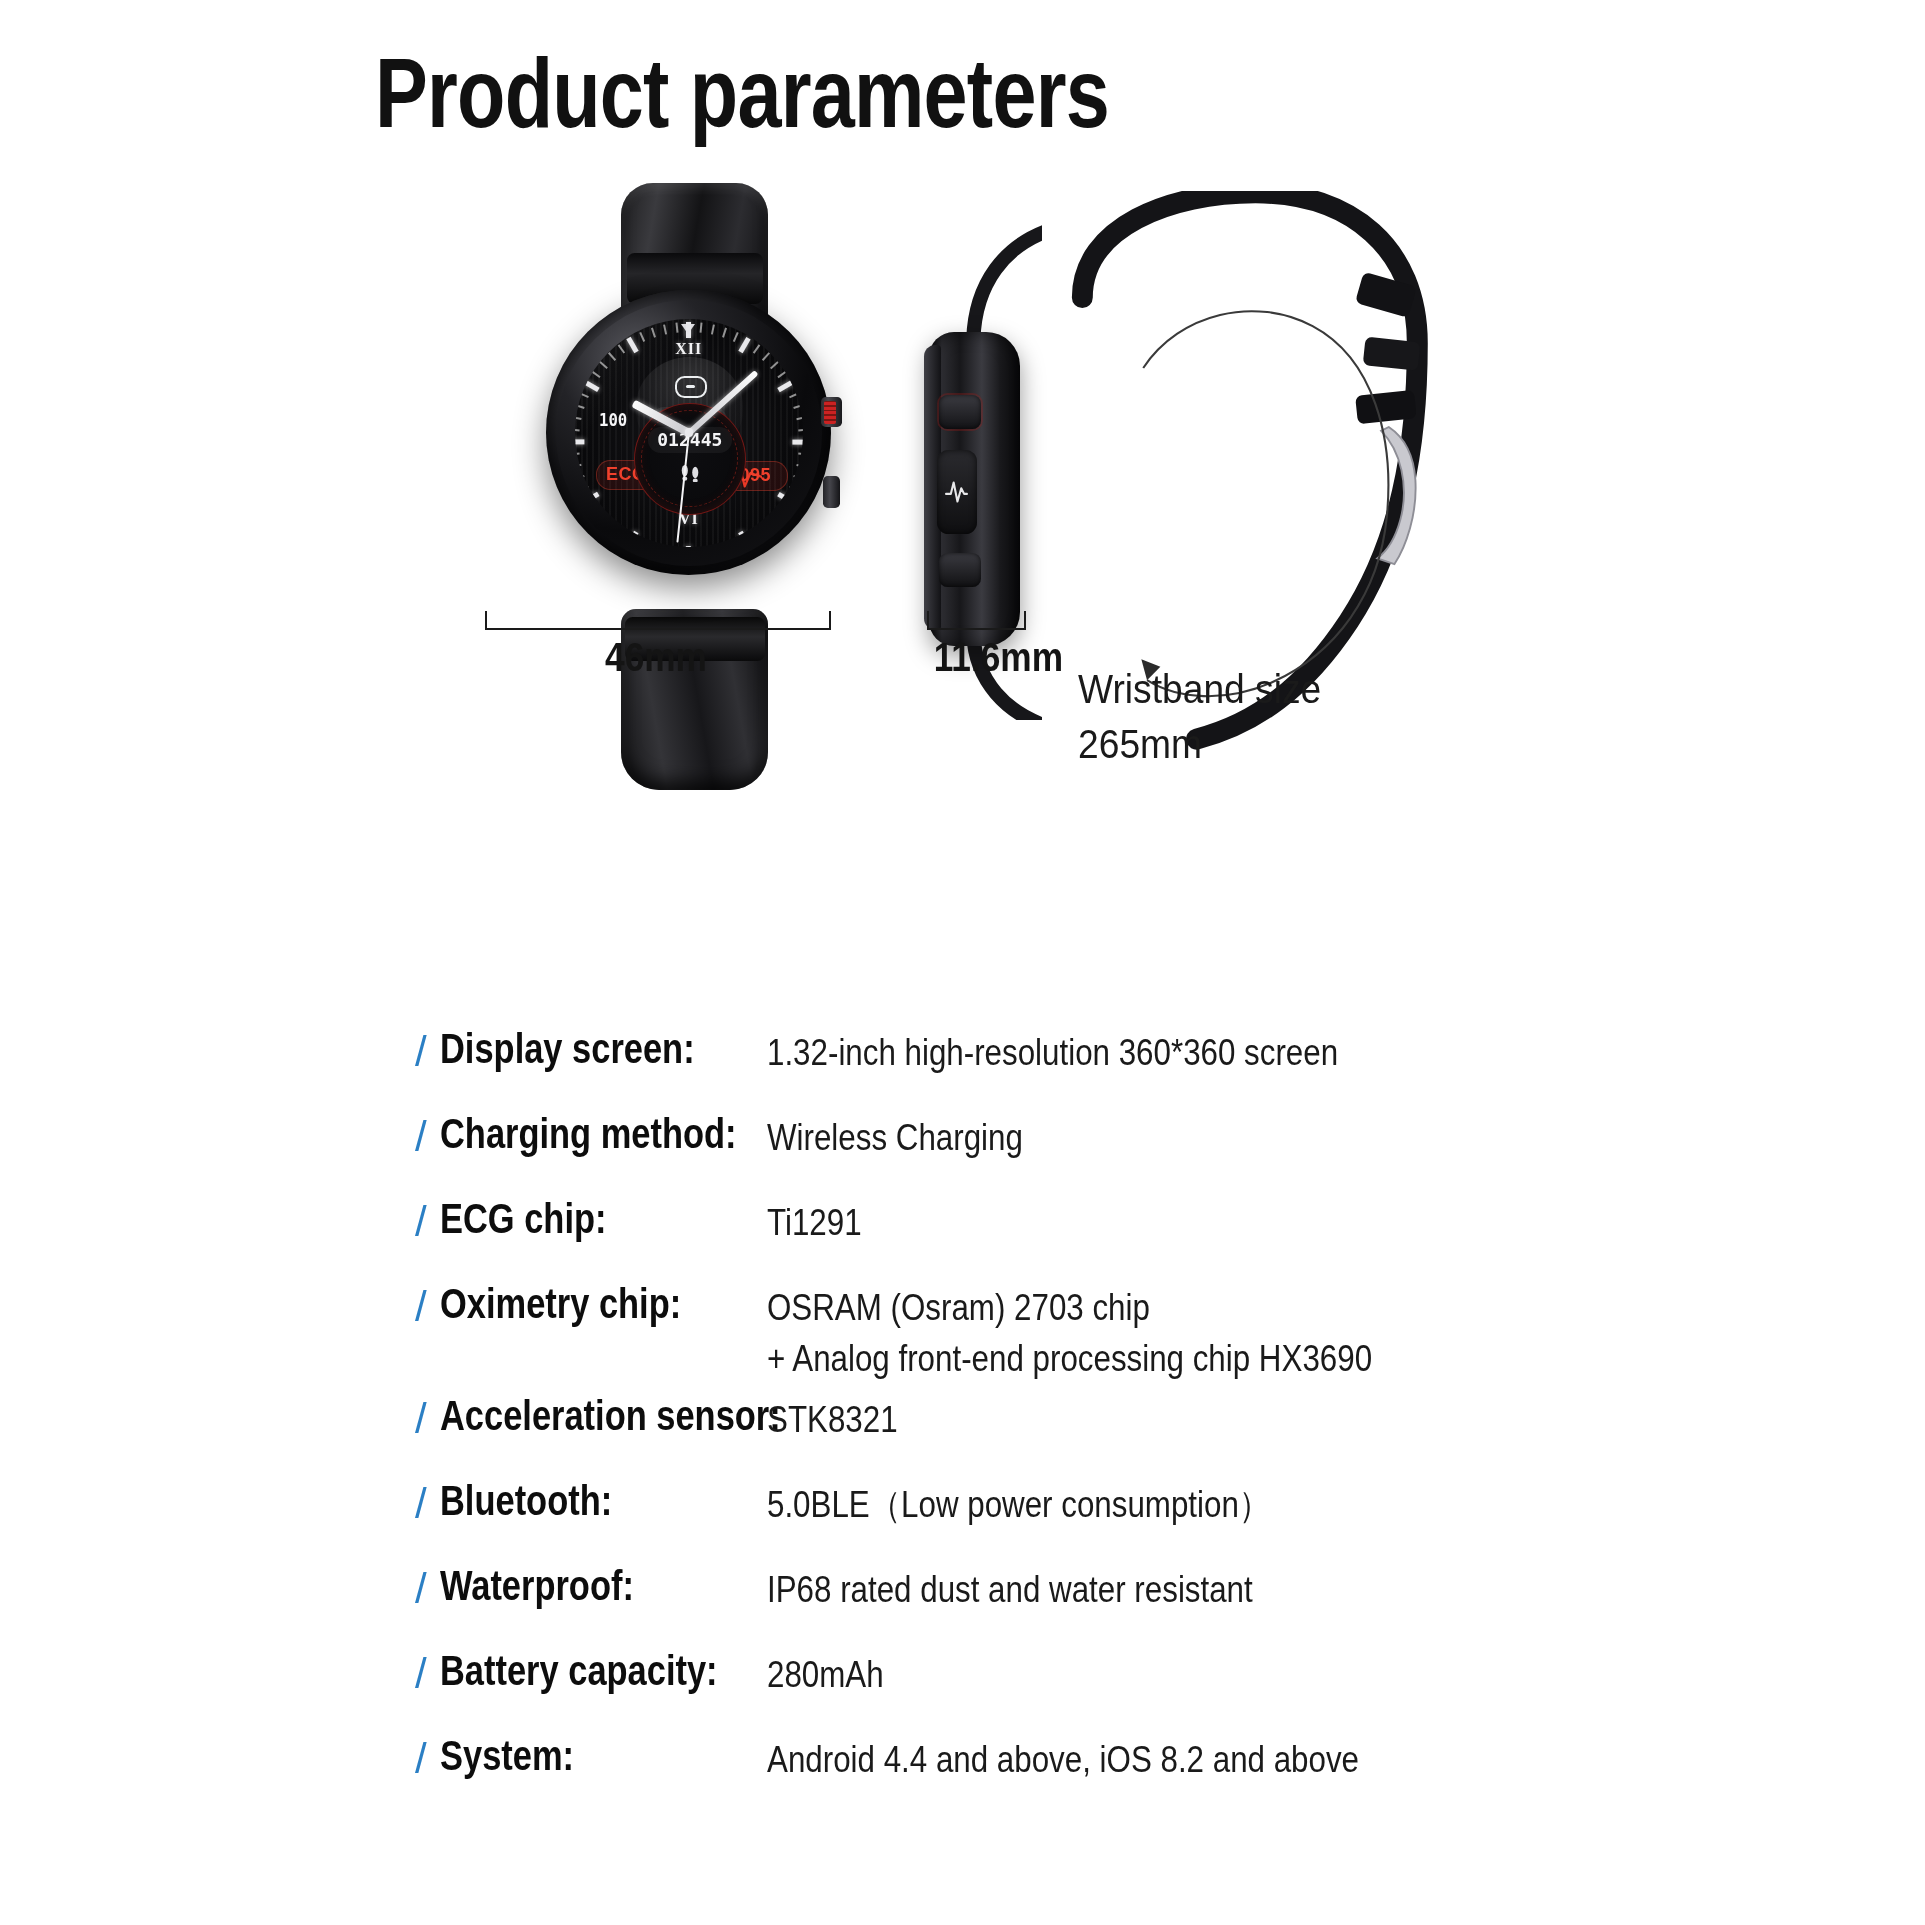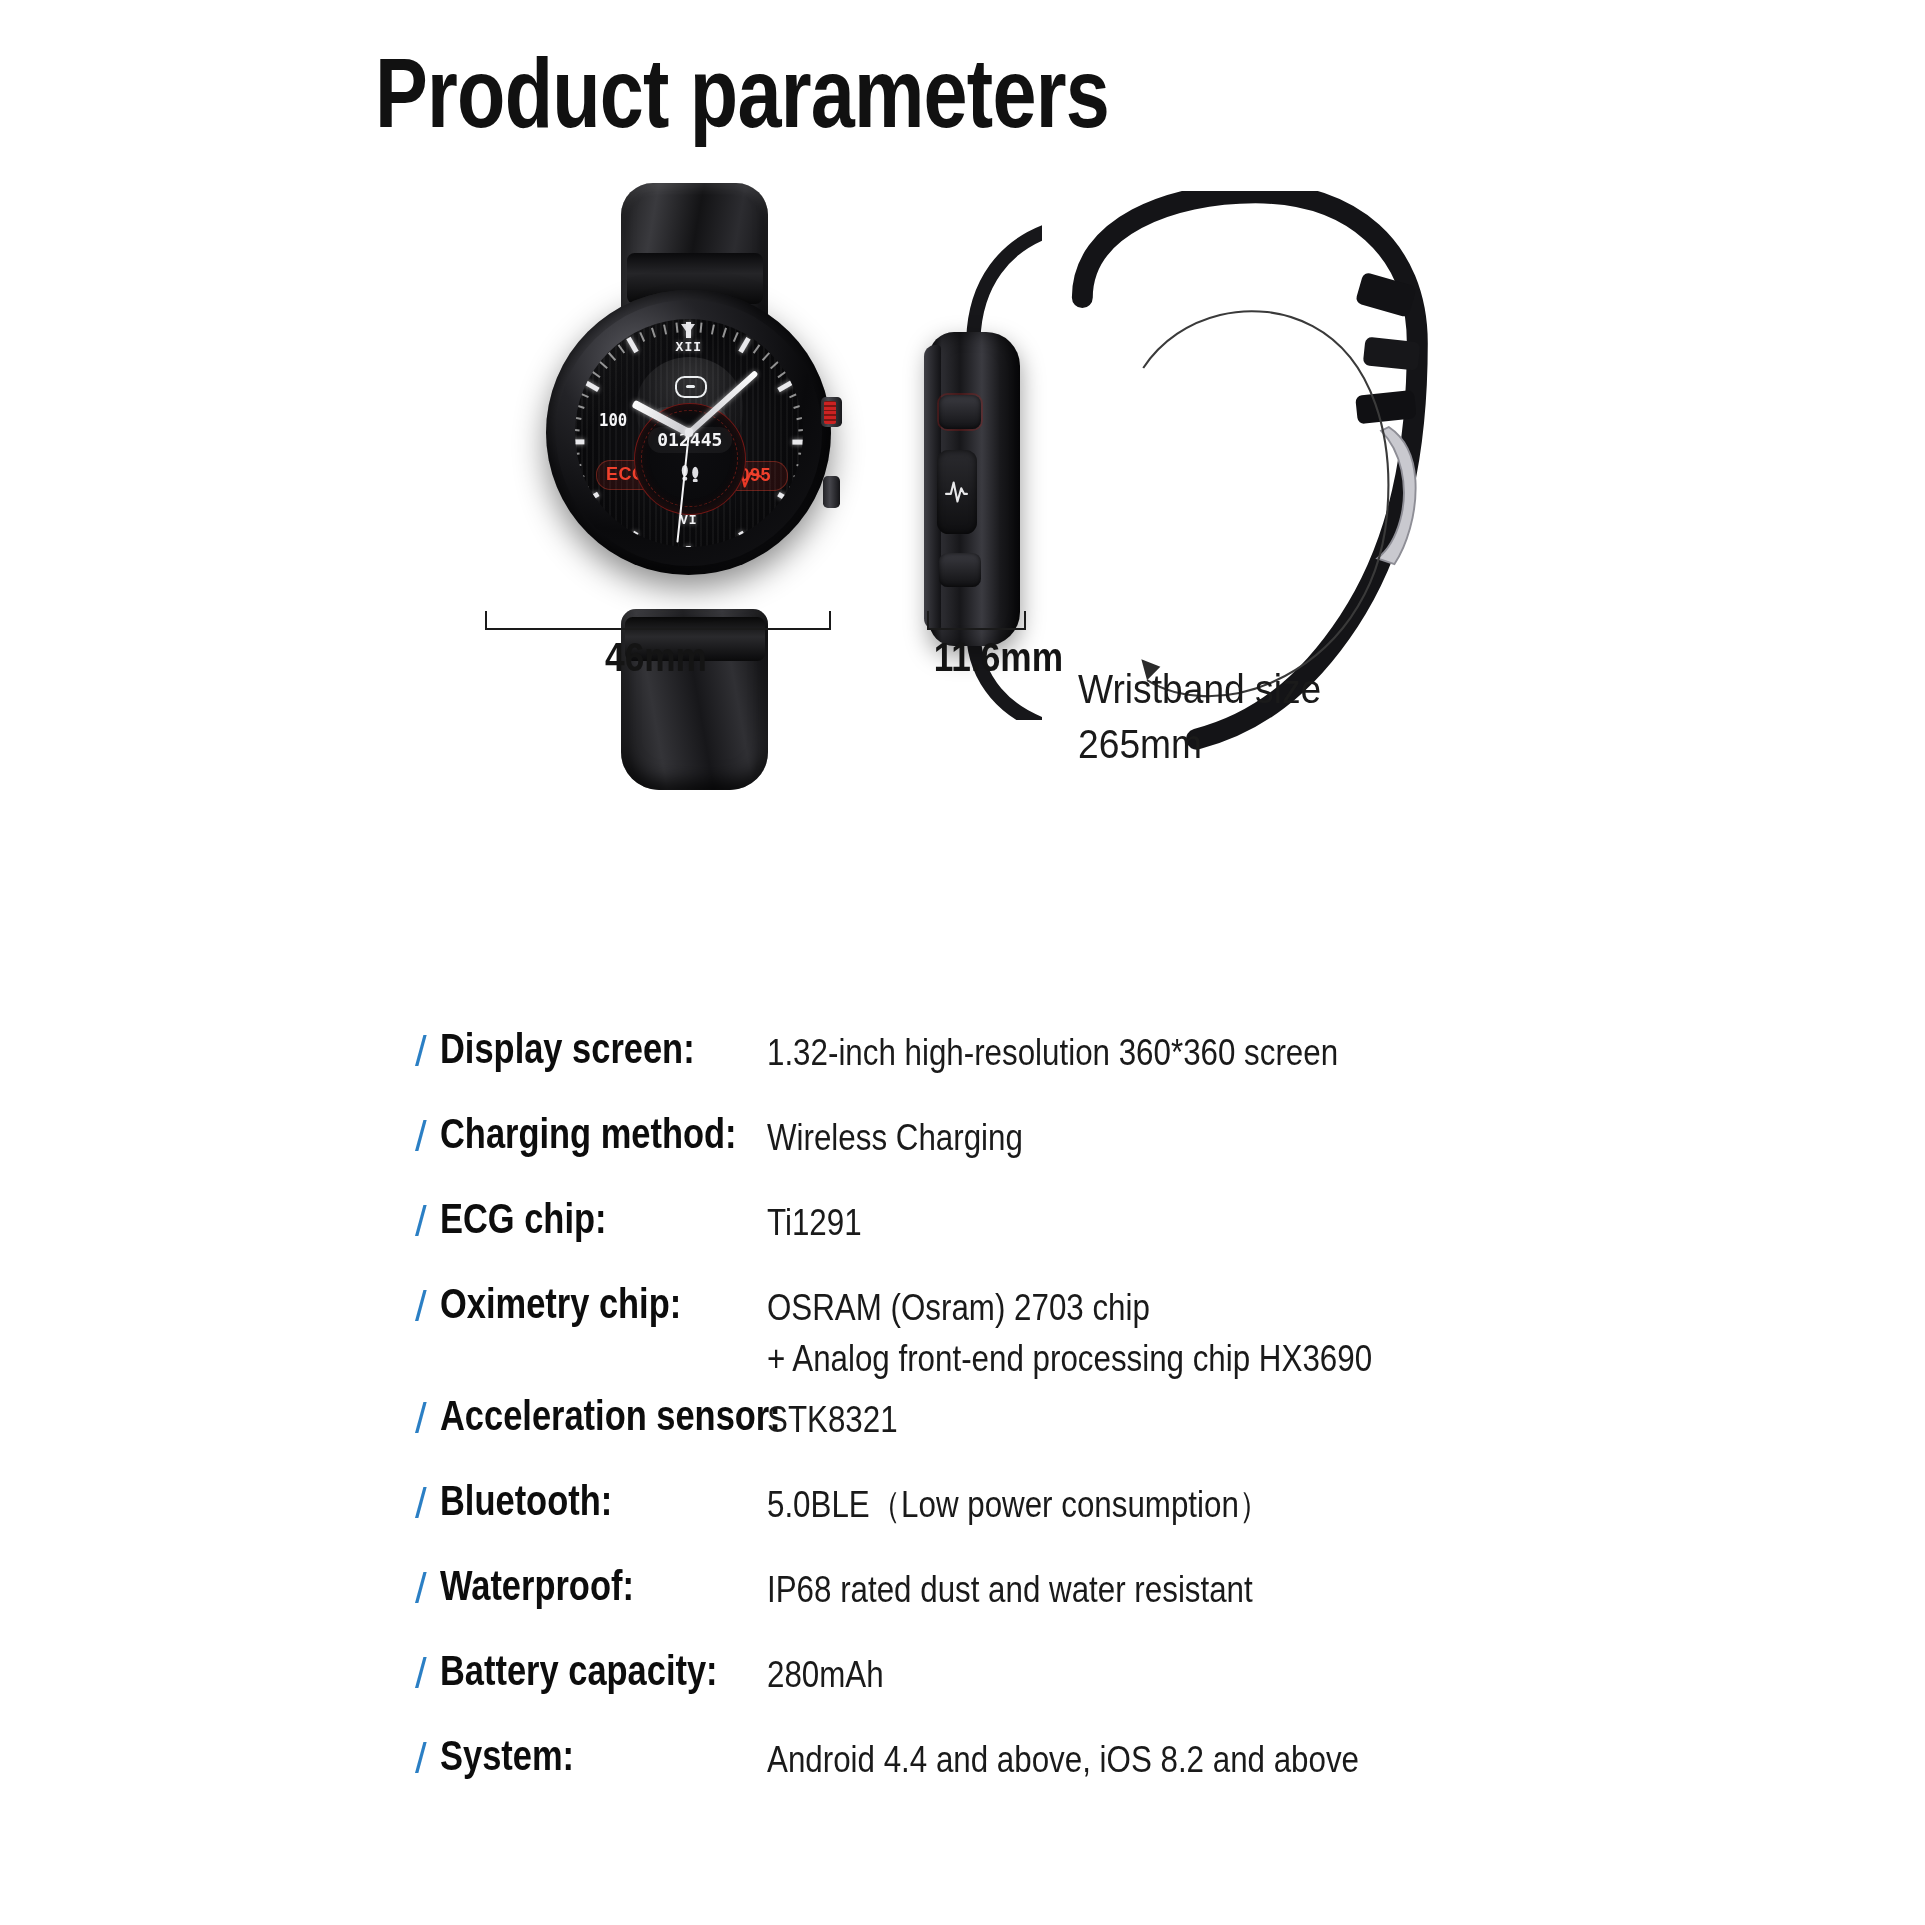--- a/index.html
+++ b/index.html
@@ -80,22 +80,22 @@
     transform:rotate(-14deg);
     border-radius:50%;
   }
   .ticks{position:absolute;inset:0;}
   .tick{position:absolute;left:50%;top:3.8px;width:1.9px;height:9.5px;background:rgba(255,255,255,.55);
         transform-origin:50% 120px;margin-left:-1px;}
   .tick.maj{width:4.8px;height:16px;margin-left:-2.4px;background:#e9e9ec;box-shadow:0 0 4.8px rgba(255,255,255,.55);}
 
   .num-xii,.num-vi{
     position:absolute;left:0;width:100%;text-align:center;color:#f2f2f4;
-    font-family:Liberation Mono, monospace;font-weight:700;
-    font-size:13px;letter-spacing:1px;text-shadow:0 0 5.7px rgba(255,255,255,.5);
+    font-family:Liberation Serif, serif;font-weight:700;
+    font-size:16px;letter-spacing:1px;text-shadow:0 0 5.7px rgba(255,255,255,.5);
   }
   .num-xii{top:21px;}
   .num-vi{bottom:19px;}
   .marker-tri{
     position:absolute;left:50%;top:5.7px;margin-left:-7.6px;
     width:0;height:0;border-left:7.6px solid transparent;border-right:7.6px solid transparent;
     border-top:10.5px solid #e6e6e9;opacity:.95;
   }
 
   .subdial-top{

